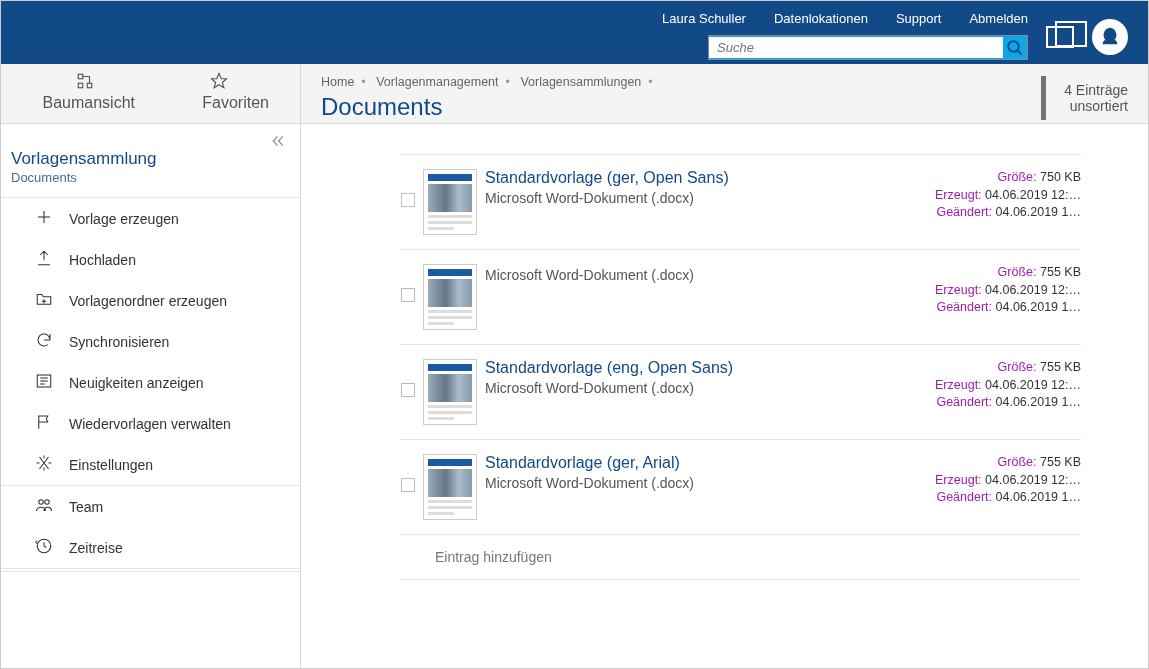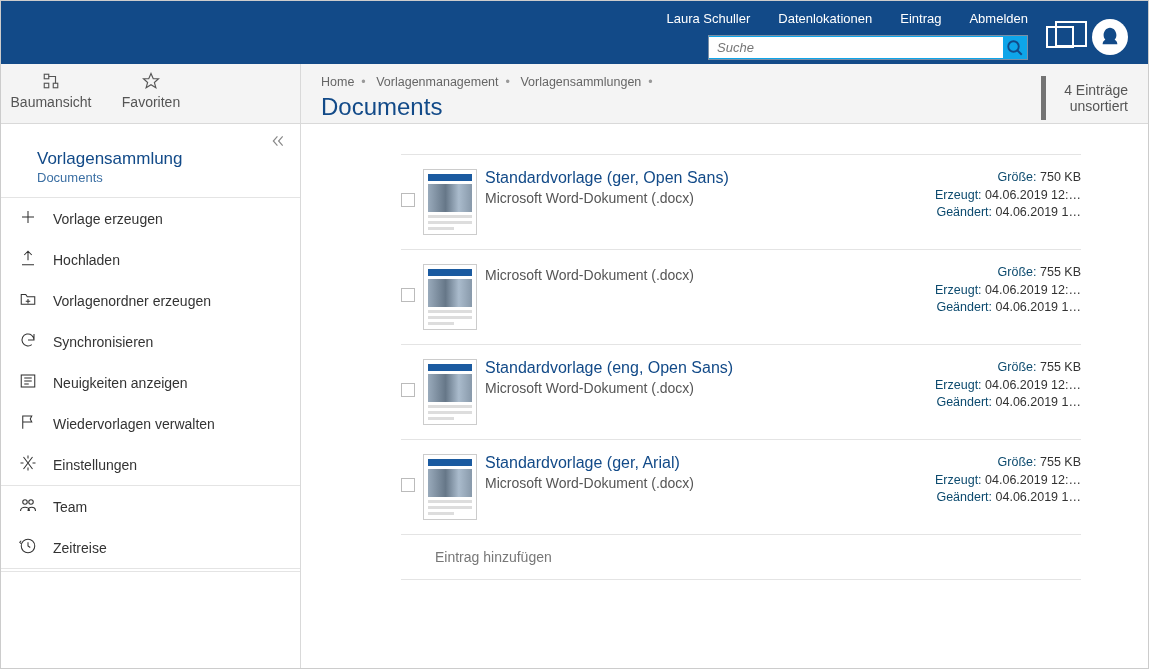--- a/index.html
+++ b/index.html
@@ -12,64 +12,64 @@
   .searchwrap input { flex:1; border:none; outline:none; font-size:13px; padding:3px 8px; color:#888; font-style:italic;}
   .searchwrap .sicon { width:24px; display:flex; align-items:center; justify-content:center;}
   .topicons { position:absolute; right:20px; top:18px; display:flex; align-items:center; gap:18px;}
   .windows-icon { width:28px; height:22px; border:2px solid #fff; position:relative;}
   .windows-icon::before { content:""; position:absolute; width:28px; height:22px; border:2px solid #fff; top:-7px; left:7px;}
   .avatar { width:36px; height:36px; border-radius:50%; background:#fff; display:flex; align-items:center; justify-content:center; }
   .avatar svg { width:22px; height:22px; }
   
   .subheader { height:60px; background:#f4f4f4; border-bottom:1px solid #d9d9d9; display:flex; }
   .subheader-left { width:300px; display:flex; border-right:1px solid #d9d9d9;}
-  .subheader-left .tab { flex:0 0 auto; width:100px; text-align:center; padding-top:8px; font-size:14px; color:#555; cursor:pointer;}
+  .subheader-left .tab { flex:0 0 auto; width:100px; text-align:right; padding-top:8px; font-size:16px; color:#555; cursor:pointer;margin-left:34px;}
   .subheader-left .tab svg { display:block; margin:0 auto 4px;}
   .subheader-right { flex:1; padding:8px 20px 0 20px; display:flex; justify-content:space-between;align-items:center; }
   .breadcrumb { font-size:12.5px; color:#666; }
   .breadcrumb span { cursor:pointer; }
   .breadcrumb .sep { margin:0 7px; color:#999;}
   .page-title { font-size:24px; color:#124a88; margin-top:4px; font-weight:400;}
   .countbox { text-align:right; font-size:14px; color:#555; border-left:5px solid #737373; padding:6px 0 6px 18px; height:44px;}
   
   .main { display:flex; height:calc(100% - 123px);}
   .sidebar { width:300px; border-right:1px solid #d9d9d9; position:relative; background:#fff;}
   .collapse-icon { position:absolute; top:10px; right:14px; cursor:pointer; color:#888;}
-  .side-head { padding:24px 20px 12px 36px; }
+  .side-head { padding:24px 20px 12px 10px; }
   .side-head .h1 { font-size:17px; color:#124a88; line-height:1.3;}
   .side-head .h2 { font-size:13px; color:#3b6fa3; }
   .side-list { border-top:1px solid #e4e4e4; }
-  .side-list .item { display:flex; align-items:center; gap:16px; padding:10px 18px; font-size:14px; color:#333; cursor:pointer;}
+  .side-list .item { display:flex; align-items:center; gap:16px; padding:10px 34px; font-size:14px; color:#333; cursor:pointer;}
   .side-list .divider { height:1px; background:#e4e4e4; margin:2px 0;}
   .side-list .item svg { width:18px; height:18px; stroke:#333; fill:none; stroke-width:1.4;}
   
   .content { flex:1; overflow:auto; padding:30px 20px 10px 100px;}
   .listwrap { width:680px; }
   .row { display:flex; align-items:flex-start; border-top:1px solid #e4e4e4; padding:14px 0 14px 0; gap:8px;}
   .row .chk { width:14px; height:14px; border:1px solid #bbb; margin-top:24px; cursor:pointer;}
   .row .thumb { width:54px; height:66px; border:1px solid #ccc; background:#fff; padding:4px; }
   .row .thumb .thdr { height:7px; background:#1a5aa0; margin-bottom:3px;}
   .row .thumb .timg { height:28px; background:linear-gradient(90deg,#9ab 0%,#678 40%,#abc 70%,#89a 100%);}
   .row .thumb .tline { height:3px; background:#ddd; margin-top:3px;}
   .row .info { flex:1; }
   .row .info .title { font-size:16px; color:#124a88; cursor:pointer;}
   .row .info .subtitle { font-size:14px; color:#555; margin-top:3px;}
   .row .meta { width:165px; text-align:right; font-size:12.5px; color:#333; line-height:1.4; overflow:hidden;}
-  .row .meta .lbl { color:#0c4a6e;text-align:right; }
+  .row .meta .lbl { color:#a21caf;text-align:right; }
   .row .meta div { white-space:nowrap; overflow:hidden; text-overflow:ellipsis;}
   .addrow { border-top:1px solid #e4e4e4; border-bottom:1px solid #e4e4e4; padding:14px 0 14px 34px; font-size:14px; color:#777; cursor:pointer;}
 </style>
 </head>
 <body>
 
 <div class="topbar">
   <div class="toplinks">
     <span>Laura Schuller</span>
     <span>Datenlokationen</span>
-    <span>Eintrag</span>
+    <span>Support</span>
     <span>Abmelden</span>
   </div>
   <div class="searchwrap">
     <input placeholder="Suche" style="">
     <span class="sicon">
       <svg width="18" height="18" viewBox="0 0 24 24" fill="none" stroke="#124a88" stroke-width="2.5">
           <circle cx="10" cy="10" r="7"></circle>
           <line x1="15" y1="15" x2="21" y2="21"></line>
         </svg>
     </span>

